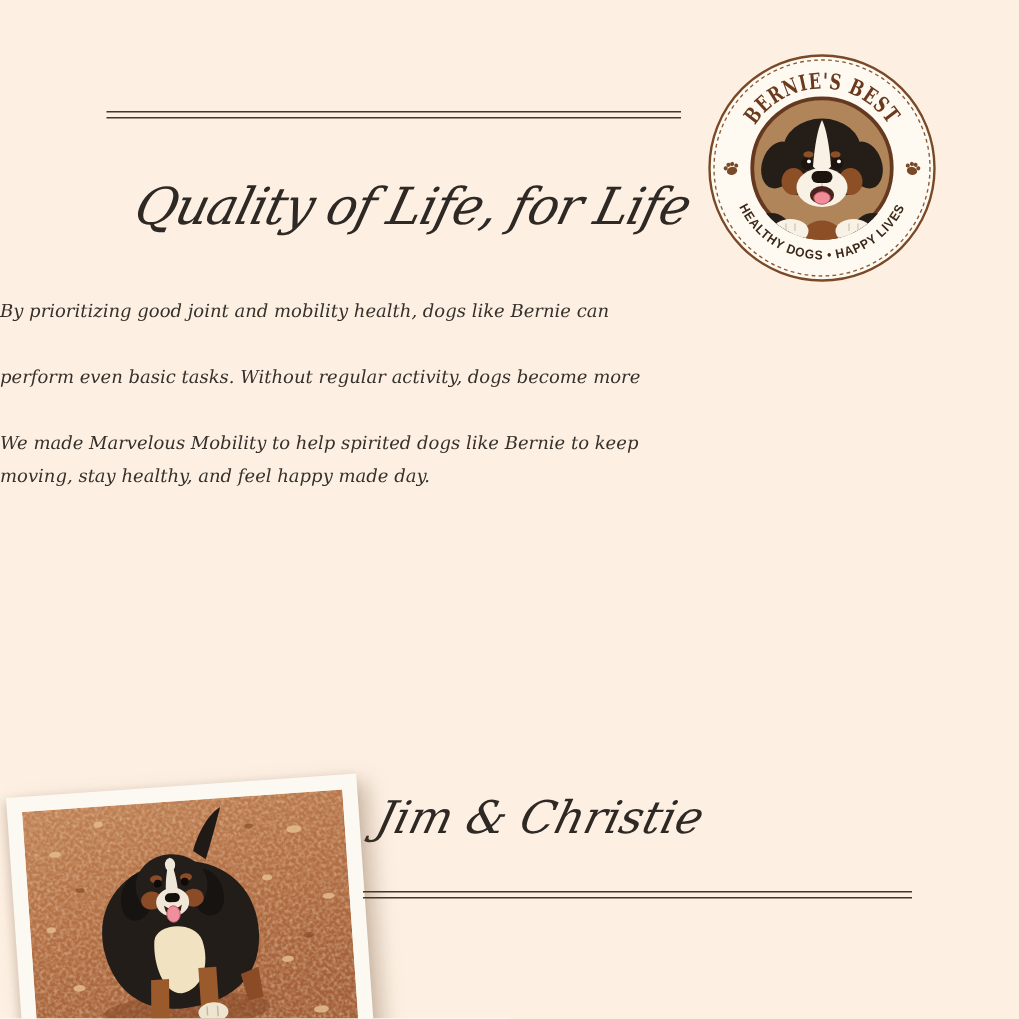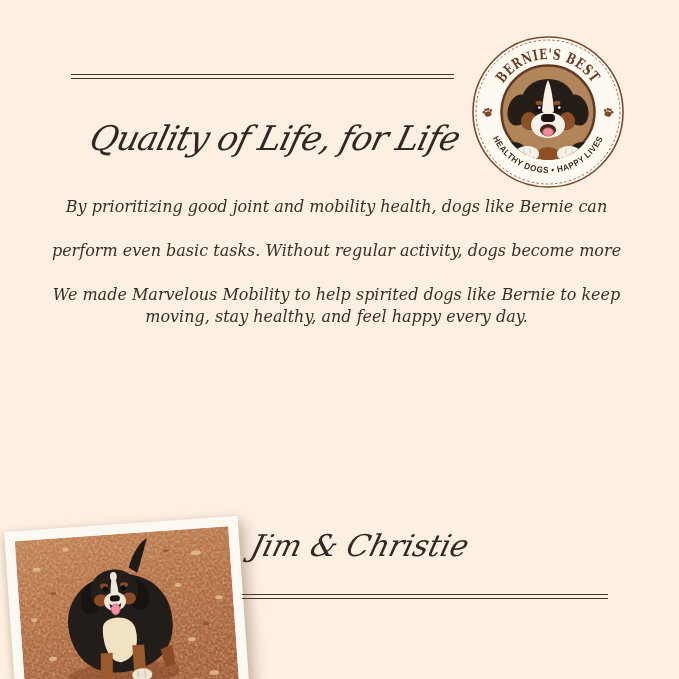--- a/index.html
+++ b/index.html
@@ -16,22 +16,22 @@
   .rule{position:absolute; height:3px;
     border-top:1.5px solid var(--rule); border-bottom:1.5px solid var(--rule);}
   .rule-top{left:71px; top:74px; width:383px;}
   .rule-bottom{left:242px; top:594px; width:366px;}
   .heading{
     position:absolute; left:45px; top:118px; width:460px; text-align:center;
     font-style:italic; font-weight:400; font-size:34px; letter-spacing:-1px;
     color:var(--script); transform:skewX(-14deg);
   }
   .paragraphs{
-    position:absolute; left:0; top:196px; width:673px; text-align:center;
-    font-style:italic; font-size:16px; line-height:22px; color:var(--text);
+    position:absolute; left:0; top:196px; width:673px; text-align:left;
+    font-style:italic; font-size:12px; line-height:22px; color:var(--text);
   }
   .para{margin:0 0 22px 0;}
   .signature{
     position:absolute; left:160px; top:528px; width:400px; text-align:center;
     font-style:italic; font-size:30px; color:var(--script); transform:skewX(-14deg);
   }
   .badge{position:absolute; left:471px; top:35px; width:154px; height:154px;}
   .polaroid{
     position:absolute; left:4px; top:532px; width:234px; height:175px;
     background:#fcf9f3; box-sizing:border-box; padding:10px 10px 0 10px;
@@ -117,21 +117,21 @@
 
   <div class="paragraphs">
     <div class="para">
       <div>By prioritizing good joint and mobility health, dogs like Bernie can</div>
     </div>
     <div class="para">
       <div>perform even basic tasks. Without regular activity, dogs become more</div>
     </div>
     <div class="para">
       <div>We made Marvelous Mobility to help spirited dogs like Bernie to keep</div>
-      <div>moving, stay healthy, and feel happy every day.</div>
+      <div>moving, stay healthy, and feel happy made day.</div>
     </div>
   </div>
 
   <div class="signature">Jim &amp; Christie</div>
 
   <div class="polaroid">
     <svg width="214" height="165" viewBox="0 0 214 165">
       <defs>
         <linearGradient id="groundGrad" x1="0" y1="0" x2="0.3" y2="1">
           <stop offset="0" stop-color="#c08255"></stop>

